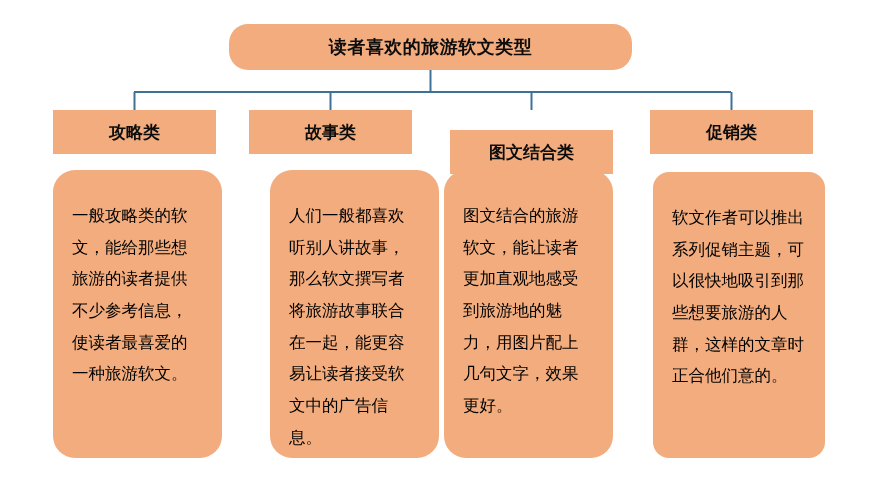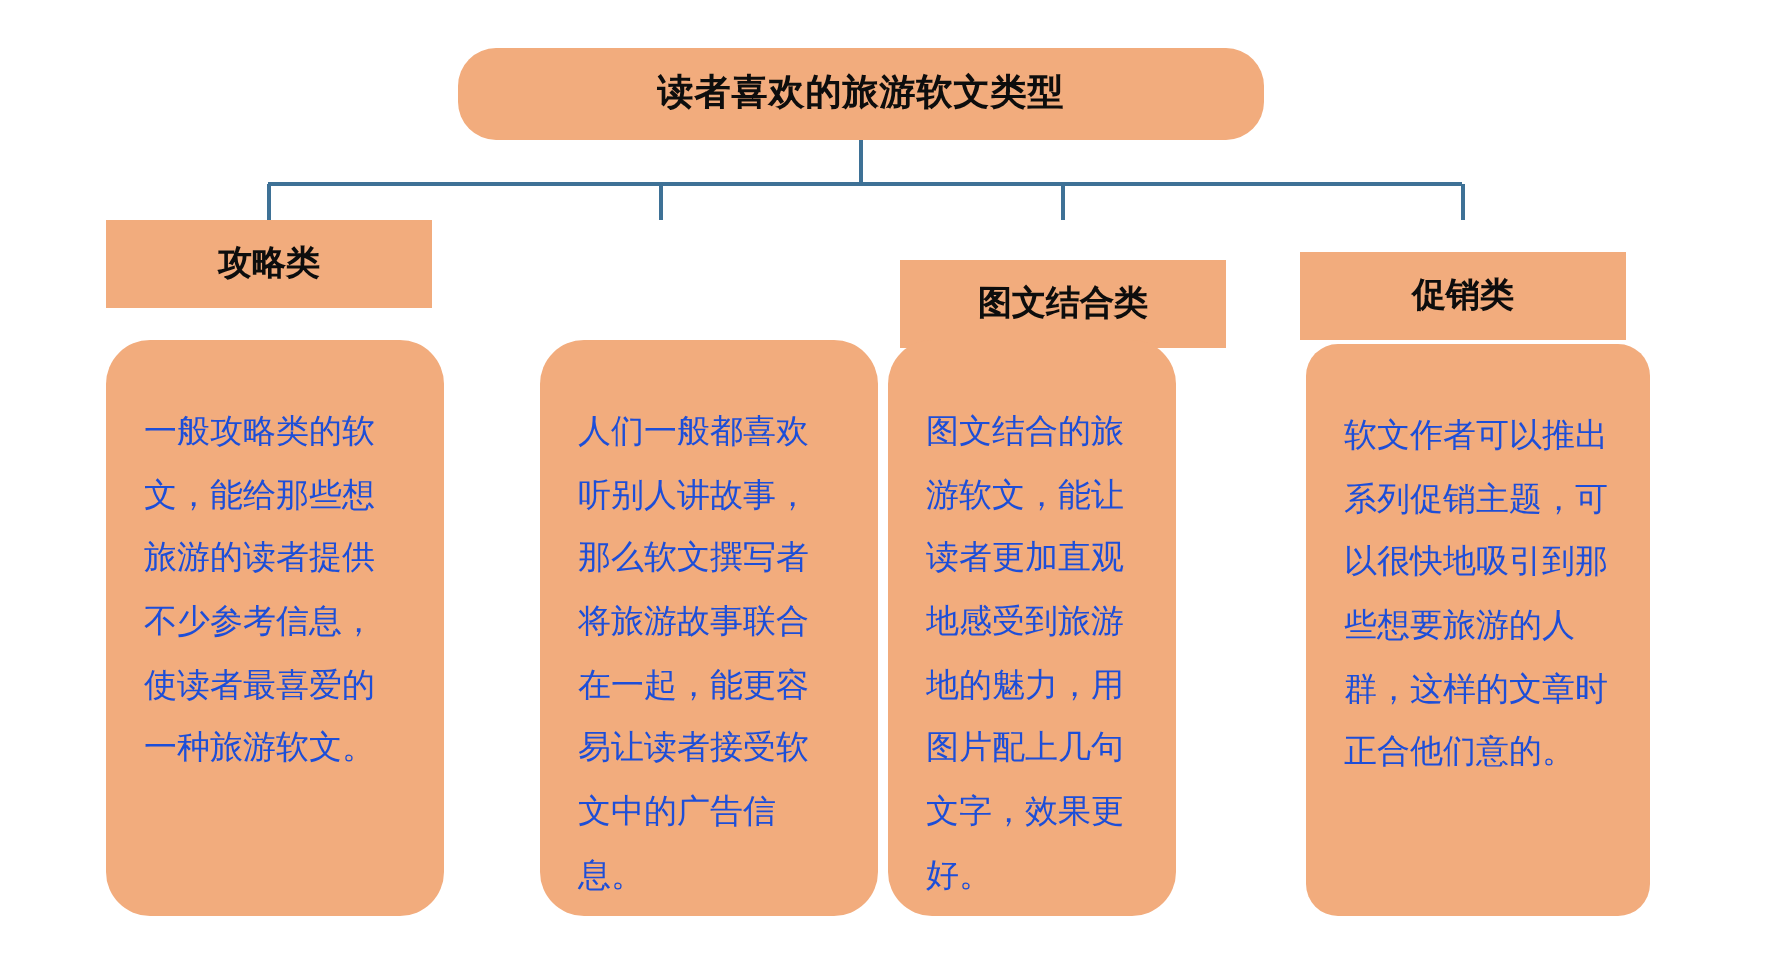--- a/index.html
+++ b/index.html
@@ -69,42 +69,42 @@
     font-size: 17px;
     font-weight: bold;
     color: #0d0d0d;
     line-height: 1;
     white-space: nowrap;
   }
 
   .cat-head.c0 { left: 53px;  width: 163px; }
   .cat-head.c1 { left: 249px; width: 163px; }
   .cat-head.c2 { left: 450px; width: 163px; margin-top: 20px; }
-  .cat-head.c3 { left: 650px; width: 163px; margin-top: 16px; }
+  .cat-head.c3 { left: 650px; width: 163px; }
 
   
   .cat-body {
     position: absolute;
     background: #F2AC7D;
     border-radius: 22px;
     box-sizing: border-box;
     padding: 30px 19px 12px 19px;
   }
   .cat-body-text {
     font-size: 16.5px;
-    color: #1d4ed8;
+    color: #000000;
     line-height: 1.92;
     display: block;
     text-align: left;
     word-break: break-all;
   }
 
   .cat-body.c0 { left: 53px;  top: 170px; width: 169px; height: 288px; }
   .cat-body.c1 { left: 246px; top: 170px; width: 169px; height: 288px; margin-left: 24px; }
-  .cat-body.c2 { left: 444px; top: 170px; width: 144px; height: 288px; }
+  .cat-body.c2 { left: 444px; top: 170px; width: 169px; height: 288px; }
   .cat-body.c3 { left: 653px; top: 172px; width: 172px; height: 286px; border-radius: 16px; }
 </style>
 </head>
 <body>
 
 <div id="diagram">
 
   <svg class="connectors" width="889" height="490" viewBox="0 0 889 490" xmlns="http://www.w3.org/2000/svg">
 
     <line x1="430.5" y1="70" x2="430.5" y2="92" stroke="#3E7196" stroke-width="2"></line>
@@ -117,20 +117,23 @@
     <line x1="731.5" y1="92" x2="731.5" y2="110" stroke="#3E7196" stroke-width="2"></line>
   </svg>
 
   <div class="title-box">
     <span class="title-text">读者喜欢的旅游软文类型</span>
   </div>
 
   <div class="cat-head c0">
     <span class="cat-head-text">攻略类</span>
   </div>
+  <div class="cat-head c1">
+    <span class="cat-head-text">故事类</span>
+  </div>
   <div class="cat-head c2">
     <span class="cat-head-text">图文结合类</span>
   </div>
   <div class="cat-head c3">
     <span class="cat-head-text">促销类</span>
   </div>
 
   <div class="cat-body c0">
     <span class="cat-body-text">一般攻略类的软文，能给那些想旅游的读者提供不少参考信息，使读者最喜爱的一种旅游软文。</span>
   </div>

